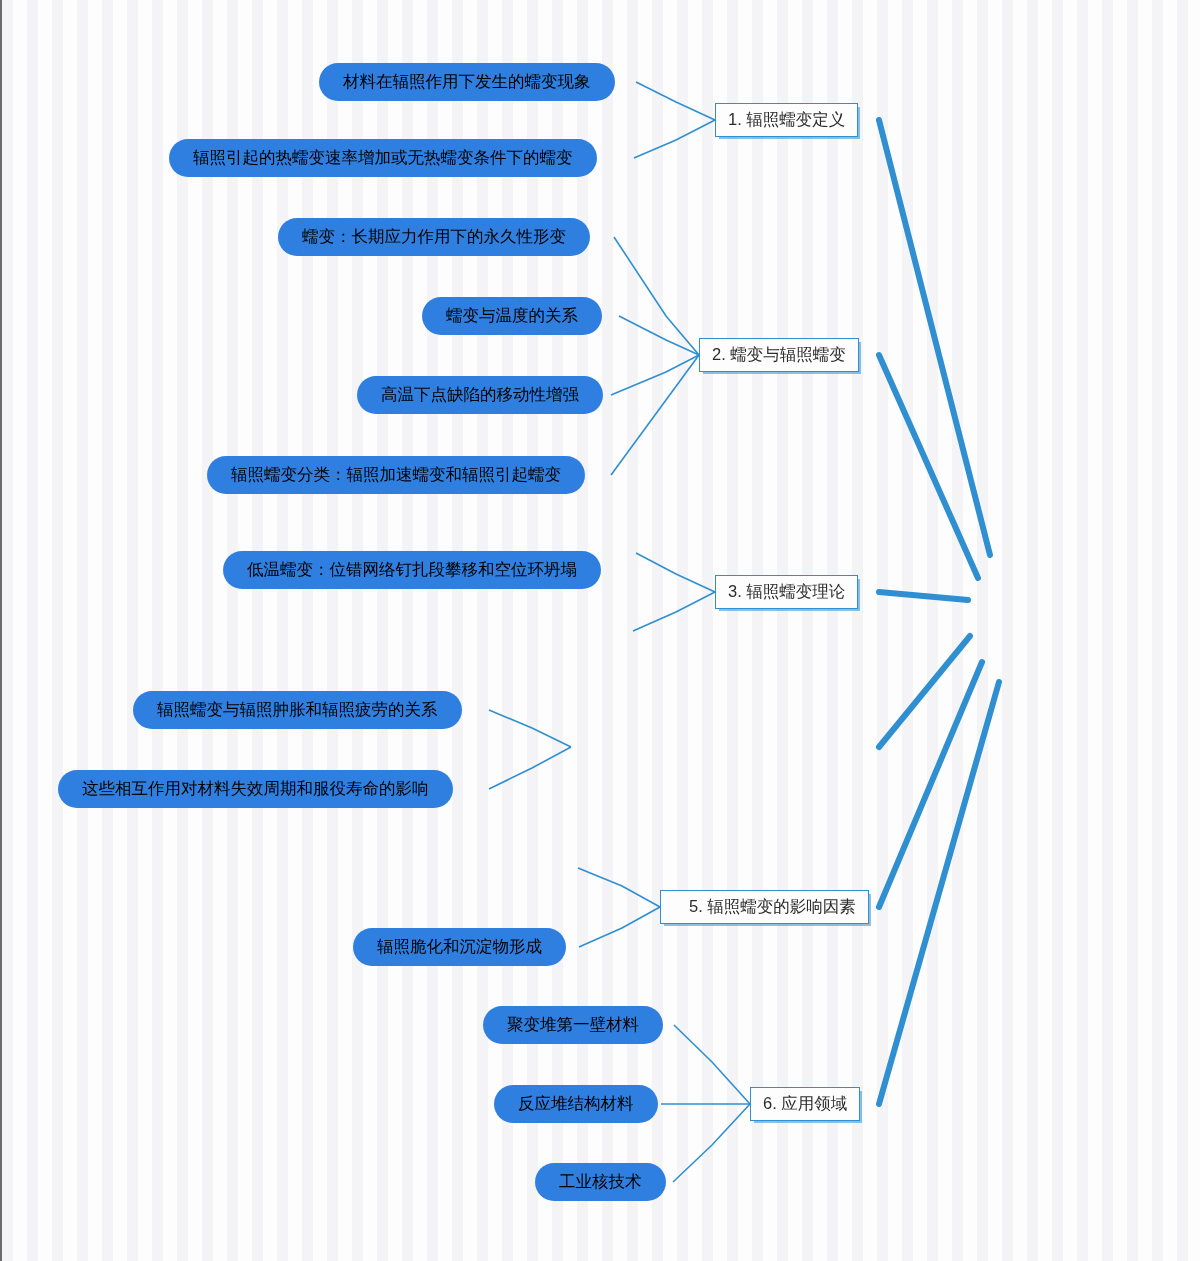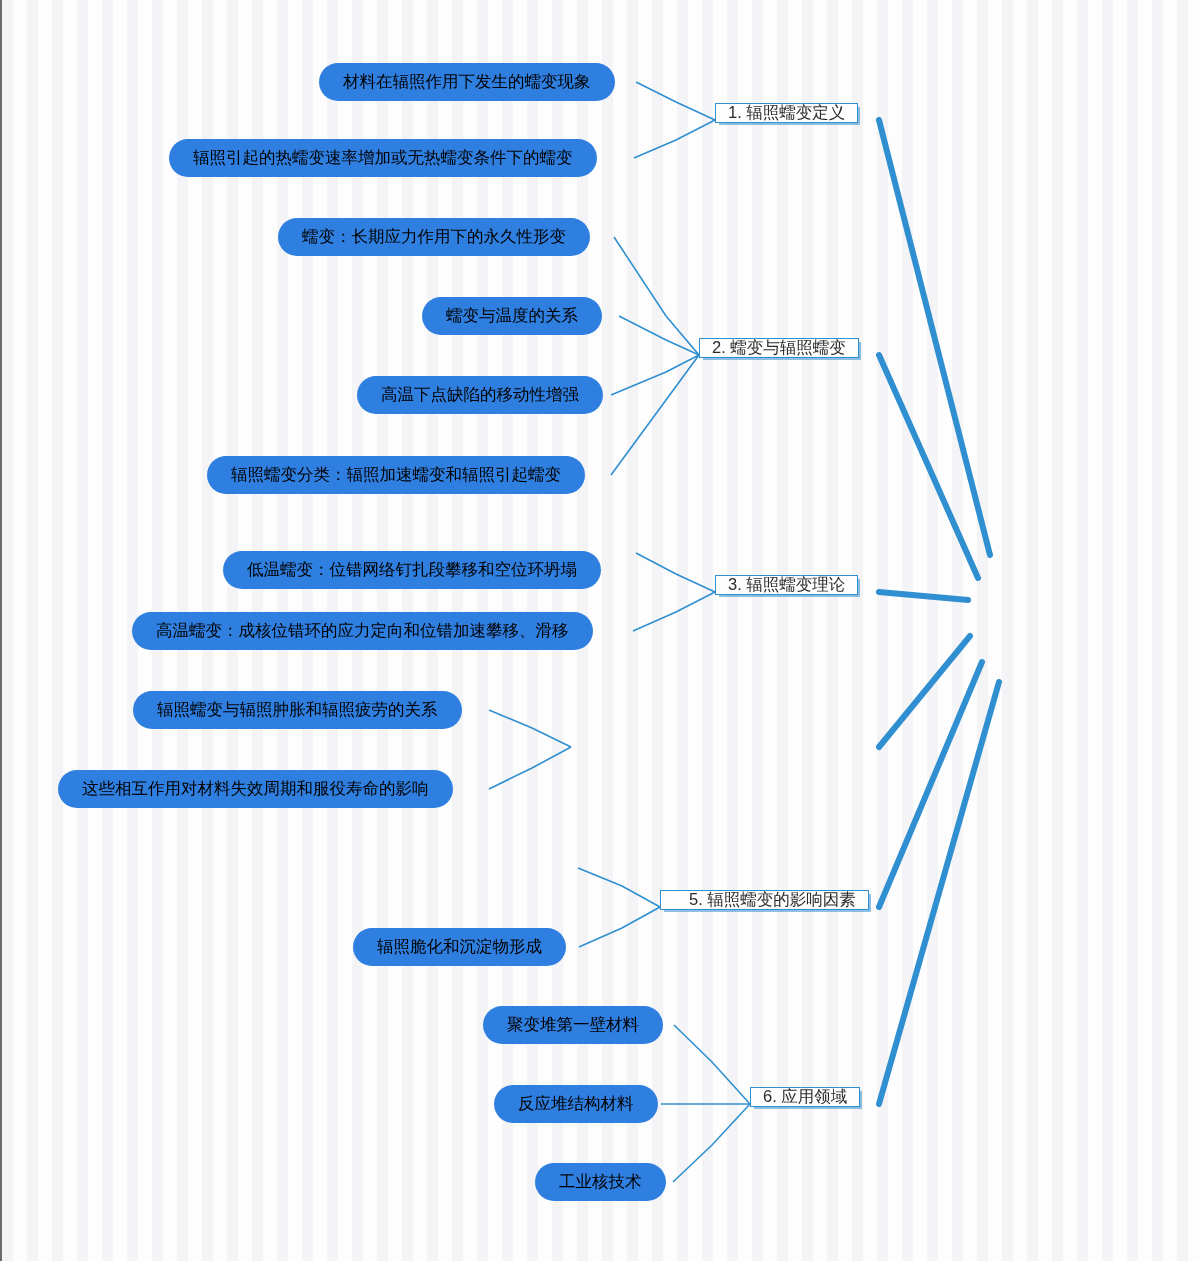--- a/index.html
+++ b/index.html
@@ -59,21 +59,21 @@
     box-sizing: border-box;
     background: #fdfdfd;
     border: 1.5px solid #2f8fd0;
     color: #2b2b2b;
     font-size: 16.5px;
     display: flex;
     align-items: center;
     justify-content: center;
     white-space: nowrap;
     padding: 0 12px;
-    height: 20px;
+    height: 34px;
     box-shadow: 3px 3px 0 -1px rgba(47,143,208,0.55);
   }
 
   
   .leaf-node {
     position: absolute;
     box-sizing: border-box;
     background: #2f7fe0;
     color: #000000;
     font-size: 16.5px;
@@ -152,23 +152,20 @@
   <div class="leaf-node" style="left:205px; top:456px;">
     <span>辐照蠕变分类：辐照加速蠕变和辐照引起蠕变</span>
   </div>
 
   <div class="branch-node" style="left:713px; top:575px;">
     <span>3. 辐照蠕变理论</span>
   </div>
   <div class="leaf-node" style="left:221px; top:534px;margin-top:17px;">
     <span>低温蠕变：位错网络钉扎段攀移和空位环坍塌</span>
   </div>
-  <div class="leaf-node" style="left:130px; top:612px;">
-    <span>高温蠕变：成核位错环的应力定向和位错加速攀移、滑移</span>
-  </div>
 
   <div class="leaf-node" style="left:131px; top:691px;">
     <span>辐照蠕变与辐照肿胀和辐照疲劳的关系</span>
   </div>
   <div class="leaf-node" style="left:56px; top:770px;">
     <span>这些相互作用对材料失效周期和服役寿命的影响</span>
   </div>
 
   <div class="branch-node" style="left:658px; top:890px;padding-left:28px;">
     <span>5. 辐照蠕变的影响因素</span>

